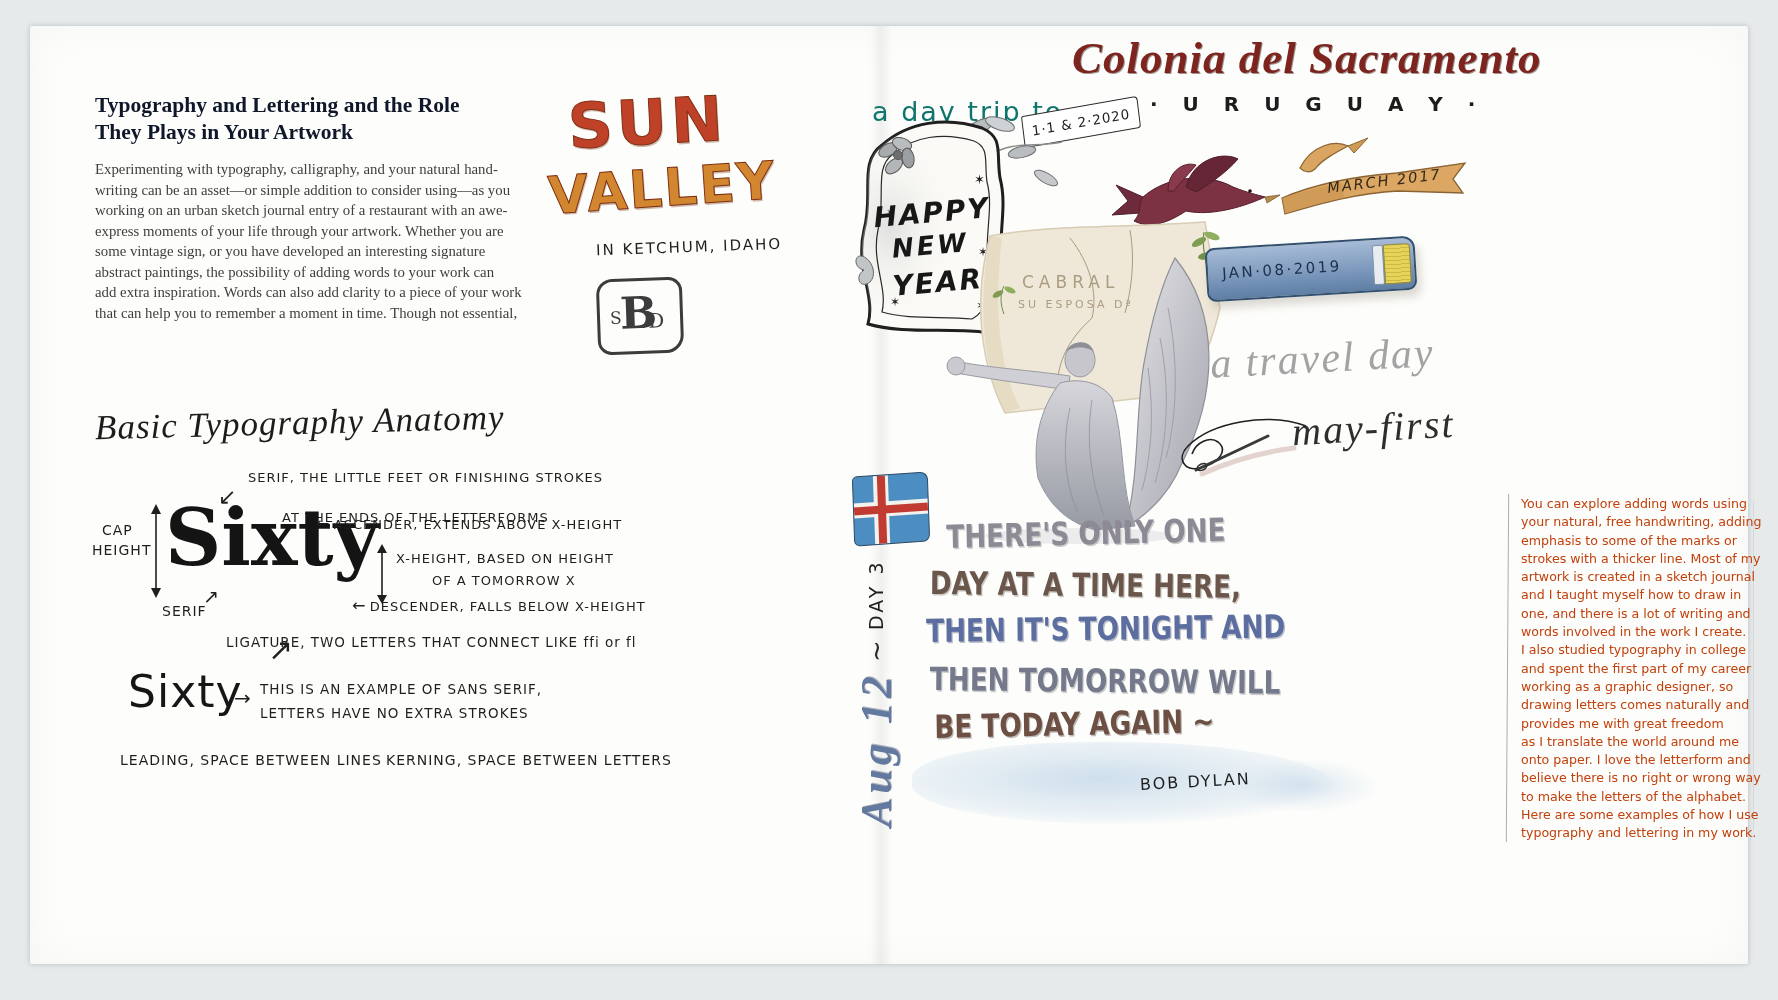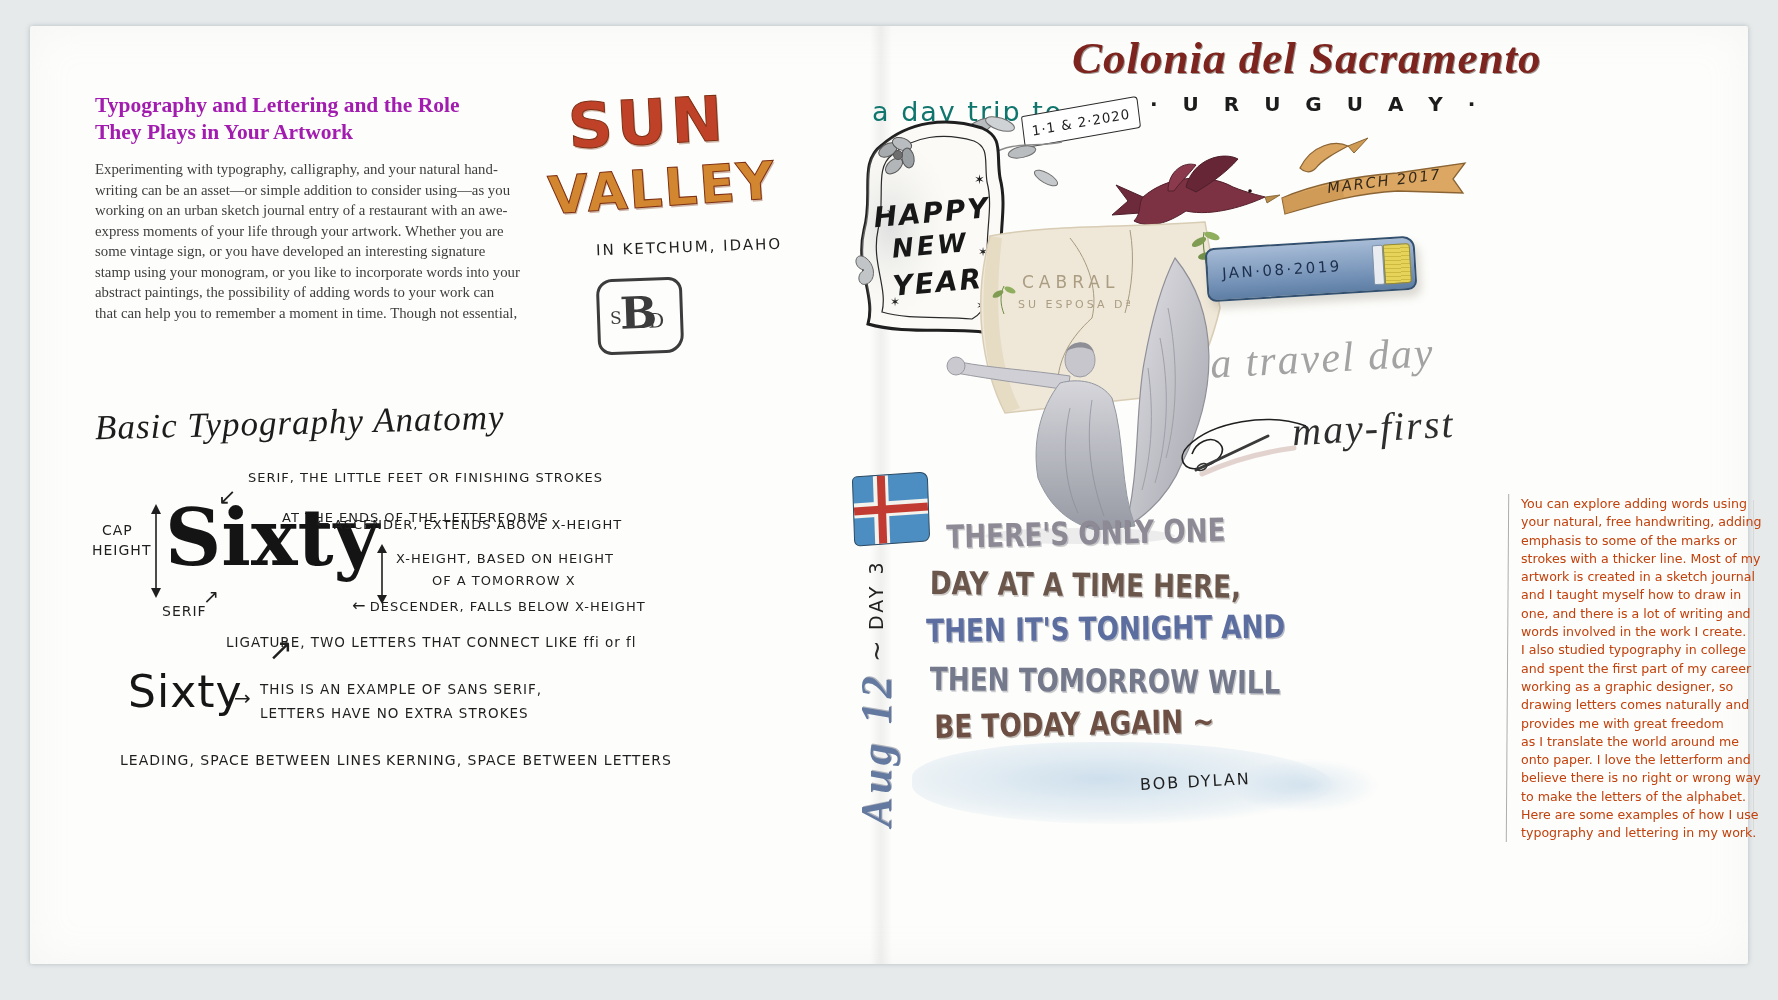--- a/index.html
+++ b/index.html
@@ -15,21 +15,21 @@
     background:#fdfdfb;
     box-shadow:0 0 5px rgba(90,100,105,.35), inset 0 0 40px rgba(200,205,205,.15);
     border-radius:2px;
   }
   .seam{
     position:absolute;left:870px;top:26px;width:22px;height:938px;
     background:linear-gradient(90deg,rgba(0,0,0,0),rgba(120,125,130,.10),rgba(0,0,0,0));
   }
   .heading{
     font-family:"Liberation Serif",serif;
-    color:#a21caf;font-size:21.5px;line-height:27px;font-weight:bold;
+    color:#0f172a;font-size:21.5px;line-height:27px;font-weight:bold;
   }
   .bodyline{
     font-family:"Liberation Serif",serif;
     color:#3e3e3e;font-size:14.8px;white-space:nowrap;line-height:20.5px;
   }
   .script{font-family:"Liberation Serif",serif;font-style:italic;}
   .hw{
     font-family:"DejaVu Sans",sans-serif;
     color:#1f1f1f;font-size:13px;letter-spacing:1px;white-space:nowrap;
   }
@@ -68,22 +68,22 @@
   <div class="heading">Typography and Lettering and the Role</div>
   <div class="heading">They Plays in Your Artwork</div>
 </div>
 
 <div class="abs" style="left:95px;top:159px;">
   <div class="bodyline">Experimenting with typography, calligraphy, and your natural hand-</div>
   <div class="bodyline">writing can be an asset—or simple addition to consider using—as you</div>
   <div class="bodyline">working on an urban sketch journal entry of a restaurant with an awe-</div>
   <div class="bodyline">express moments of your life through your artwork. Whether you are</div>
   <div class="bodyline">some vintage sign, or you have developed an interesting signature</div>
-  <div class="bodyline">stamp using your monogram, or you like to incorporate words into your</div>
   <div class="bodyline">abstract paintings, the possibility of adding words to your work can</div>
+  <div class="bodyline">add extra inspiration. Words can also add clarity to a piece of your work</div>
   <div class="bodyline">that can help you to remember a moment in time. Though not essential,</div>
 </div>
 
 <div class="abs sunword" style="left:568px;top:86px;font-size:62px;color:#bf4128;transform:rotate(-3deg);letter-spacing:4px;">SUN</div>
 <div class="abs sunword" style="left:548px;top:158px;font-size:52px;color:#d2862f;transform:rotate(-4deg);letter-spacing:2px;">VALLEY</div>
 <div class="abs hw" style="left:596px;top:238px;font-size:15px;letter-spacing:2px;transform:rotate(-2deg);">IN KETCHUM, IDAHO</div>
 
 <div class="abs" style="left:597px;top:278px;width:80px;height:70px;border:3.5px solid #3c3c3c;border-radius:16px 14px 18px 14px;transform:rotate(-2deg);">
   <span class="abs" style="left:10px;top:26px;font-family:'DejaVu Serif',serif;font-size:17px;color:#3c3c3c;">S</span>
   <span class="abs" style="left:20px;top:6px;font-family:'DejaVu Serif',serif;font-weight:bold;font-size:44px;color:#3c3c3c;">B</span>

